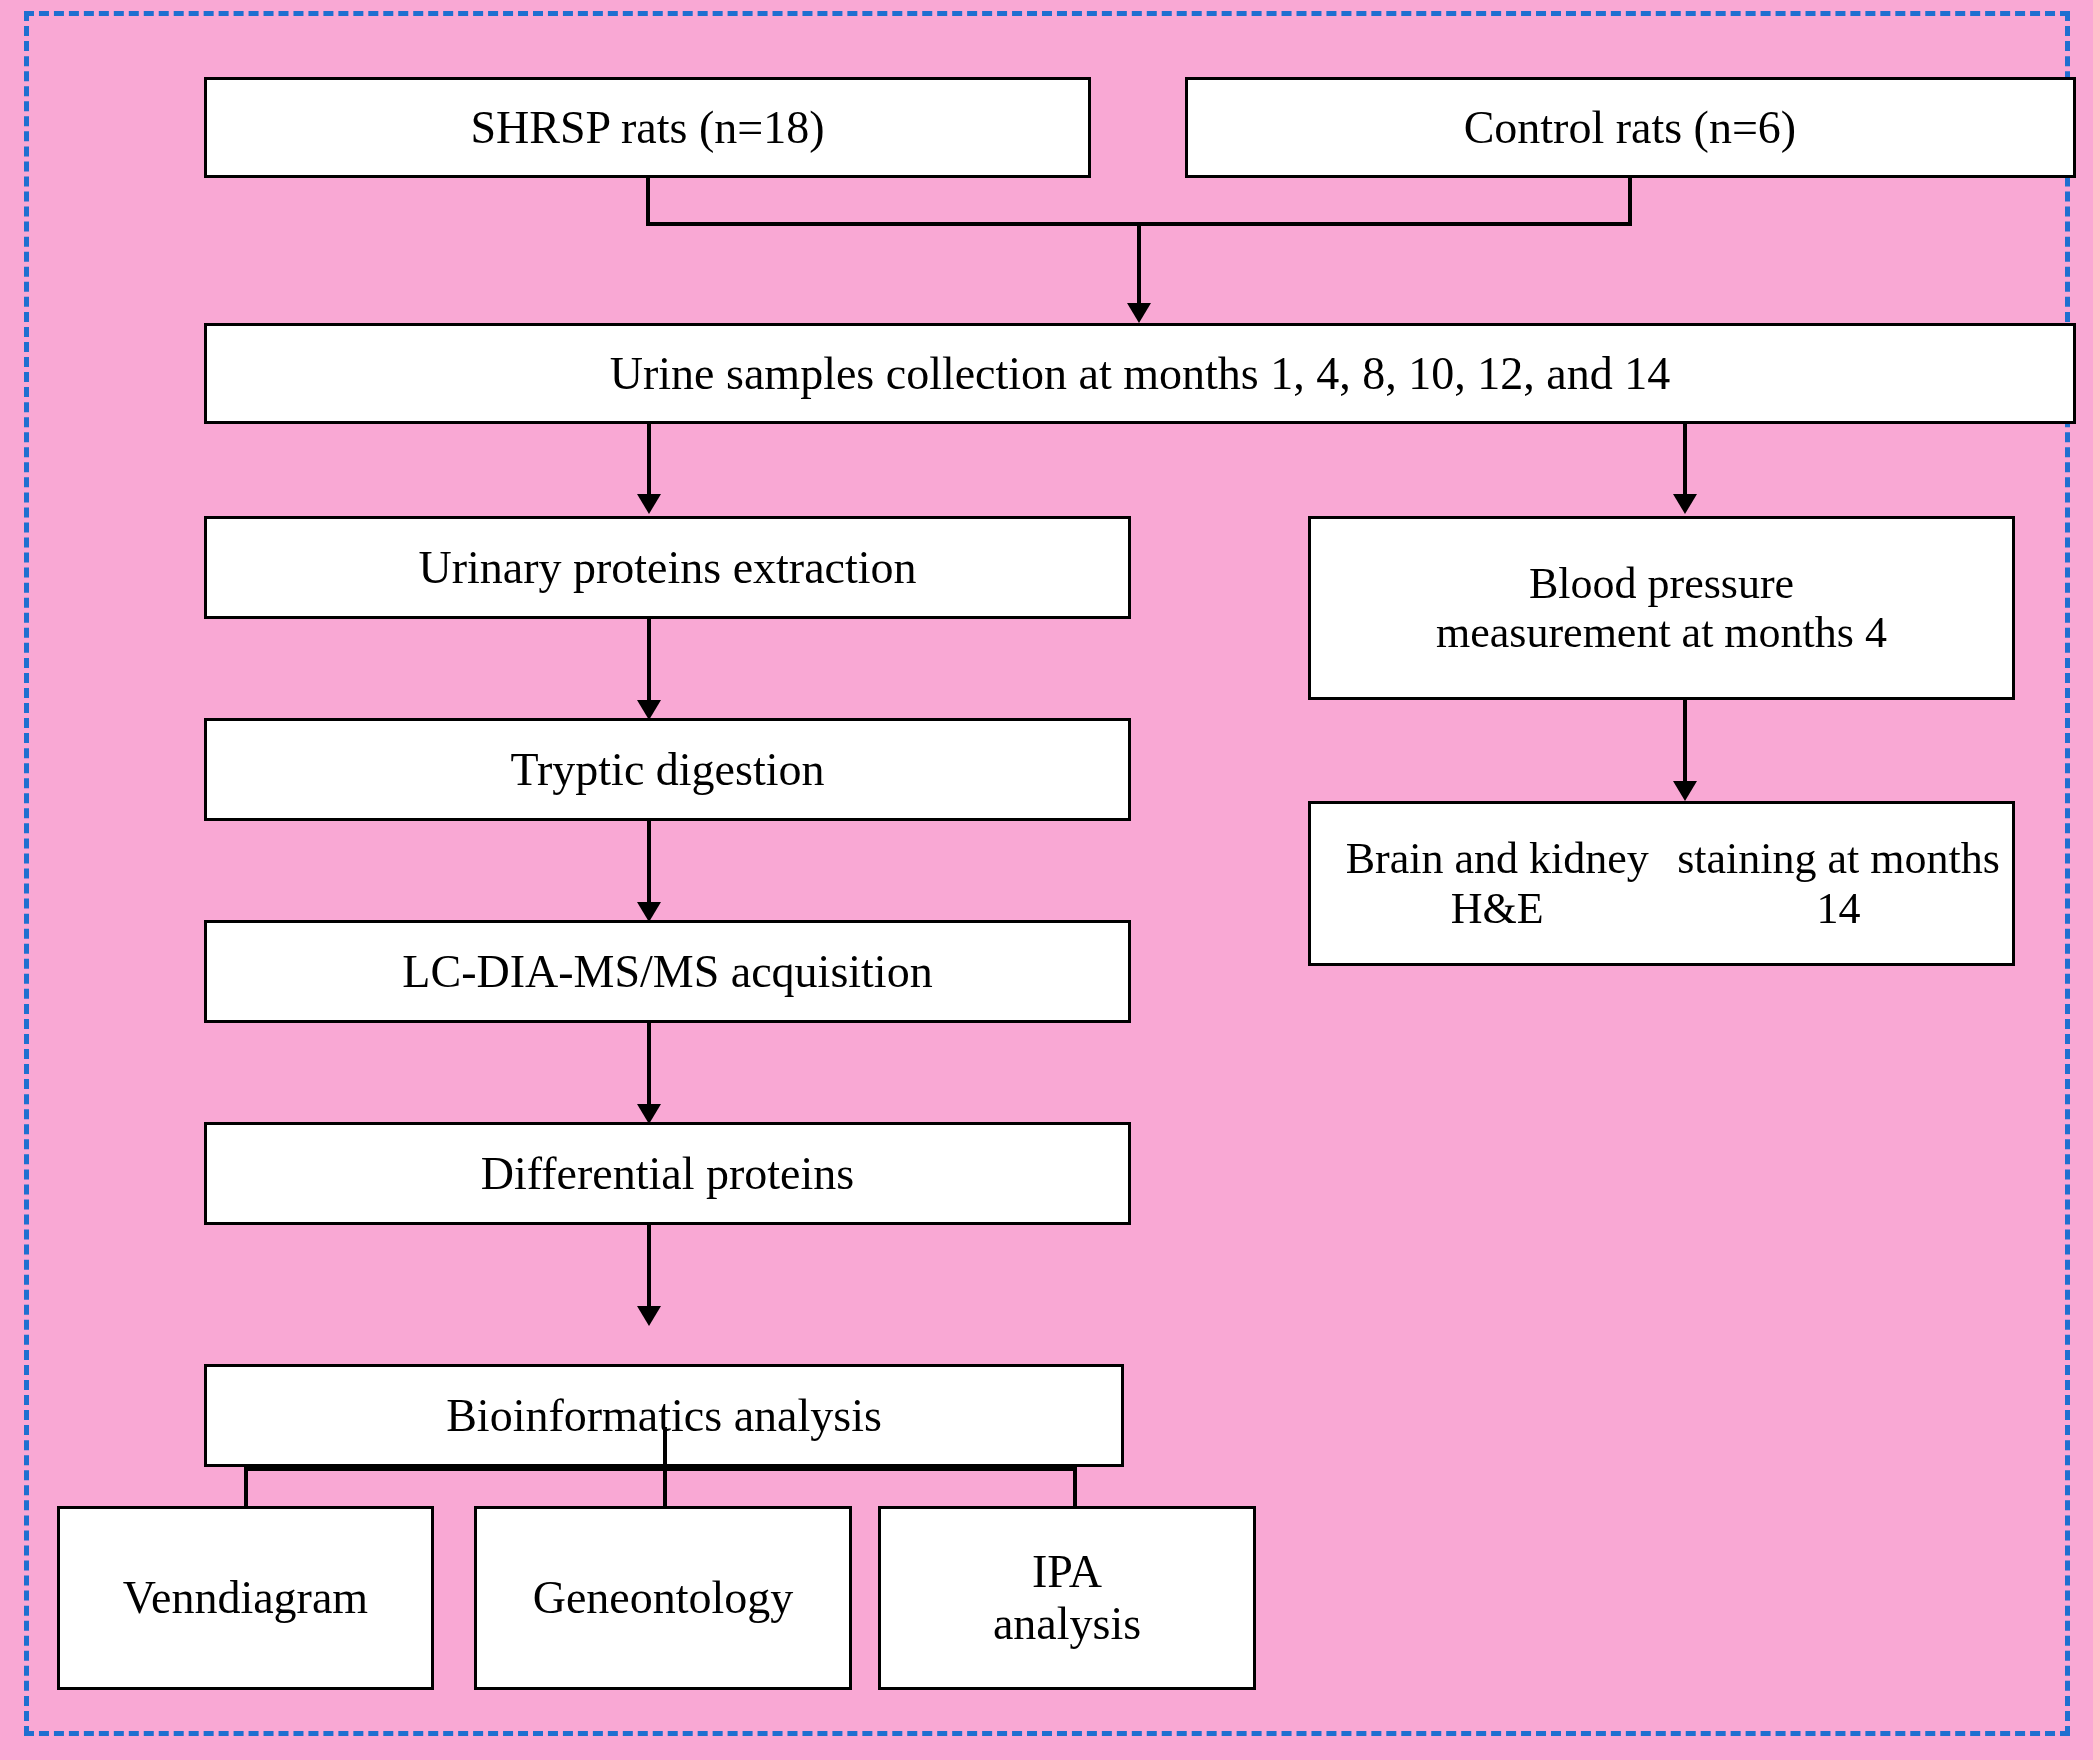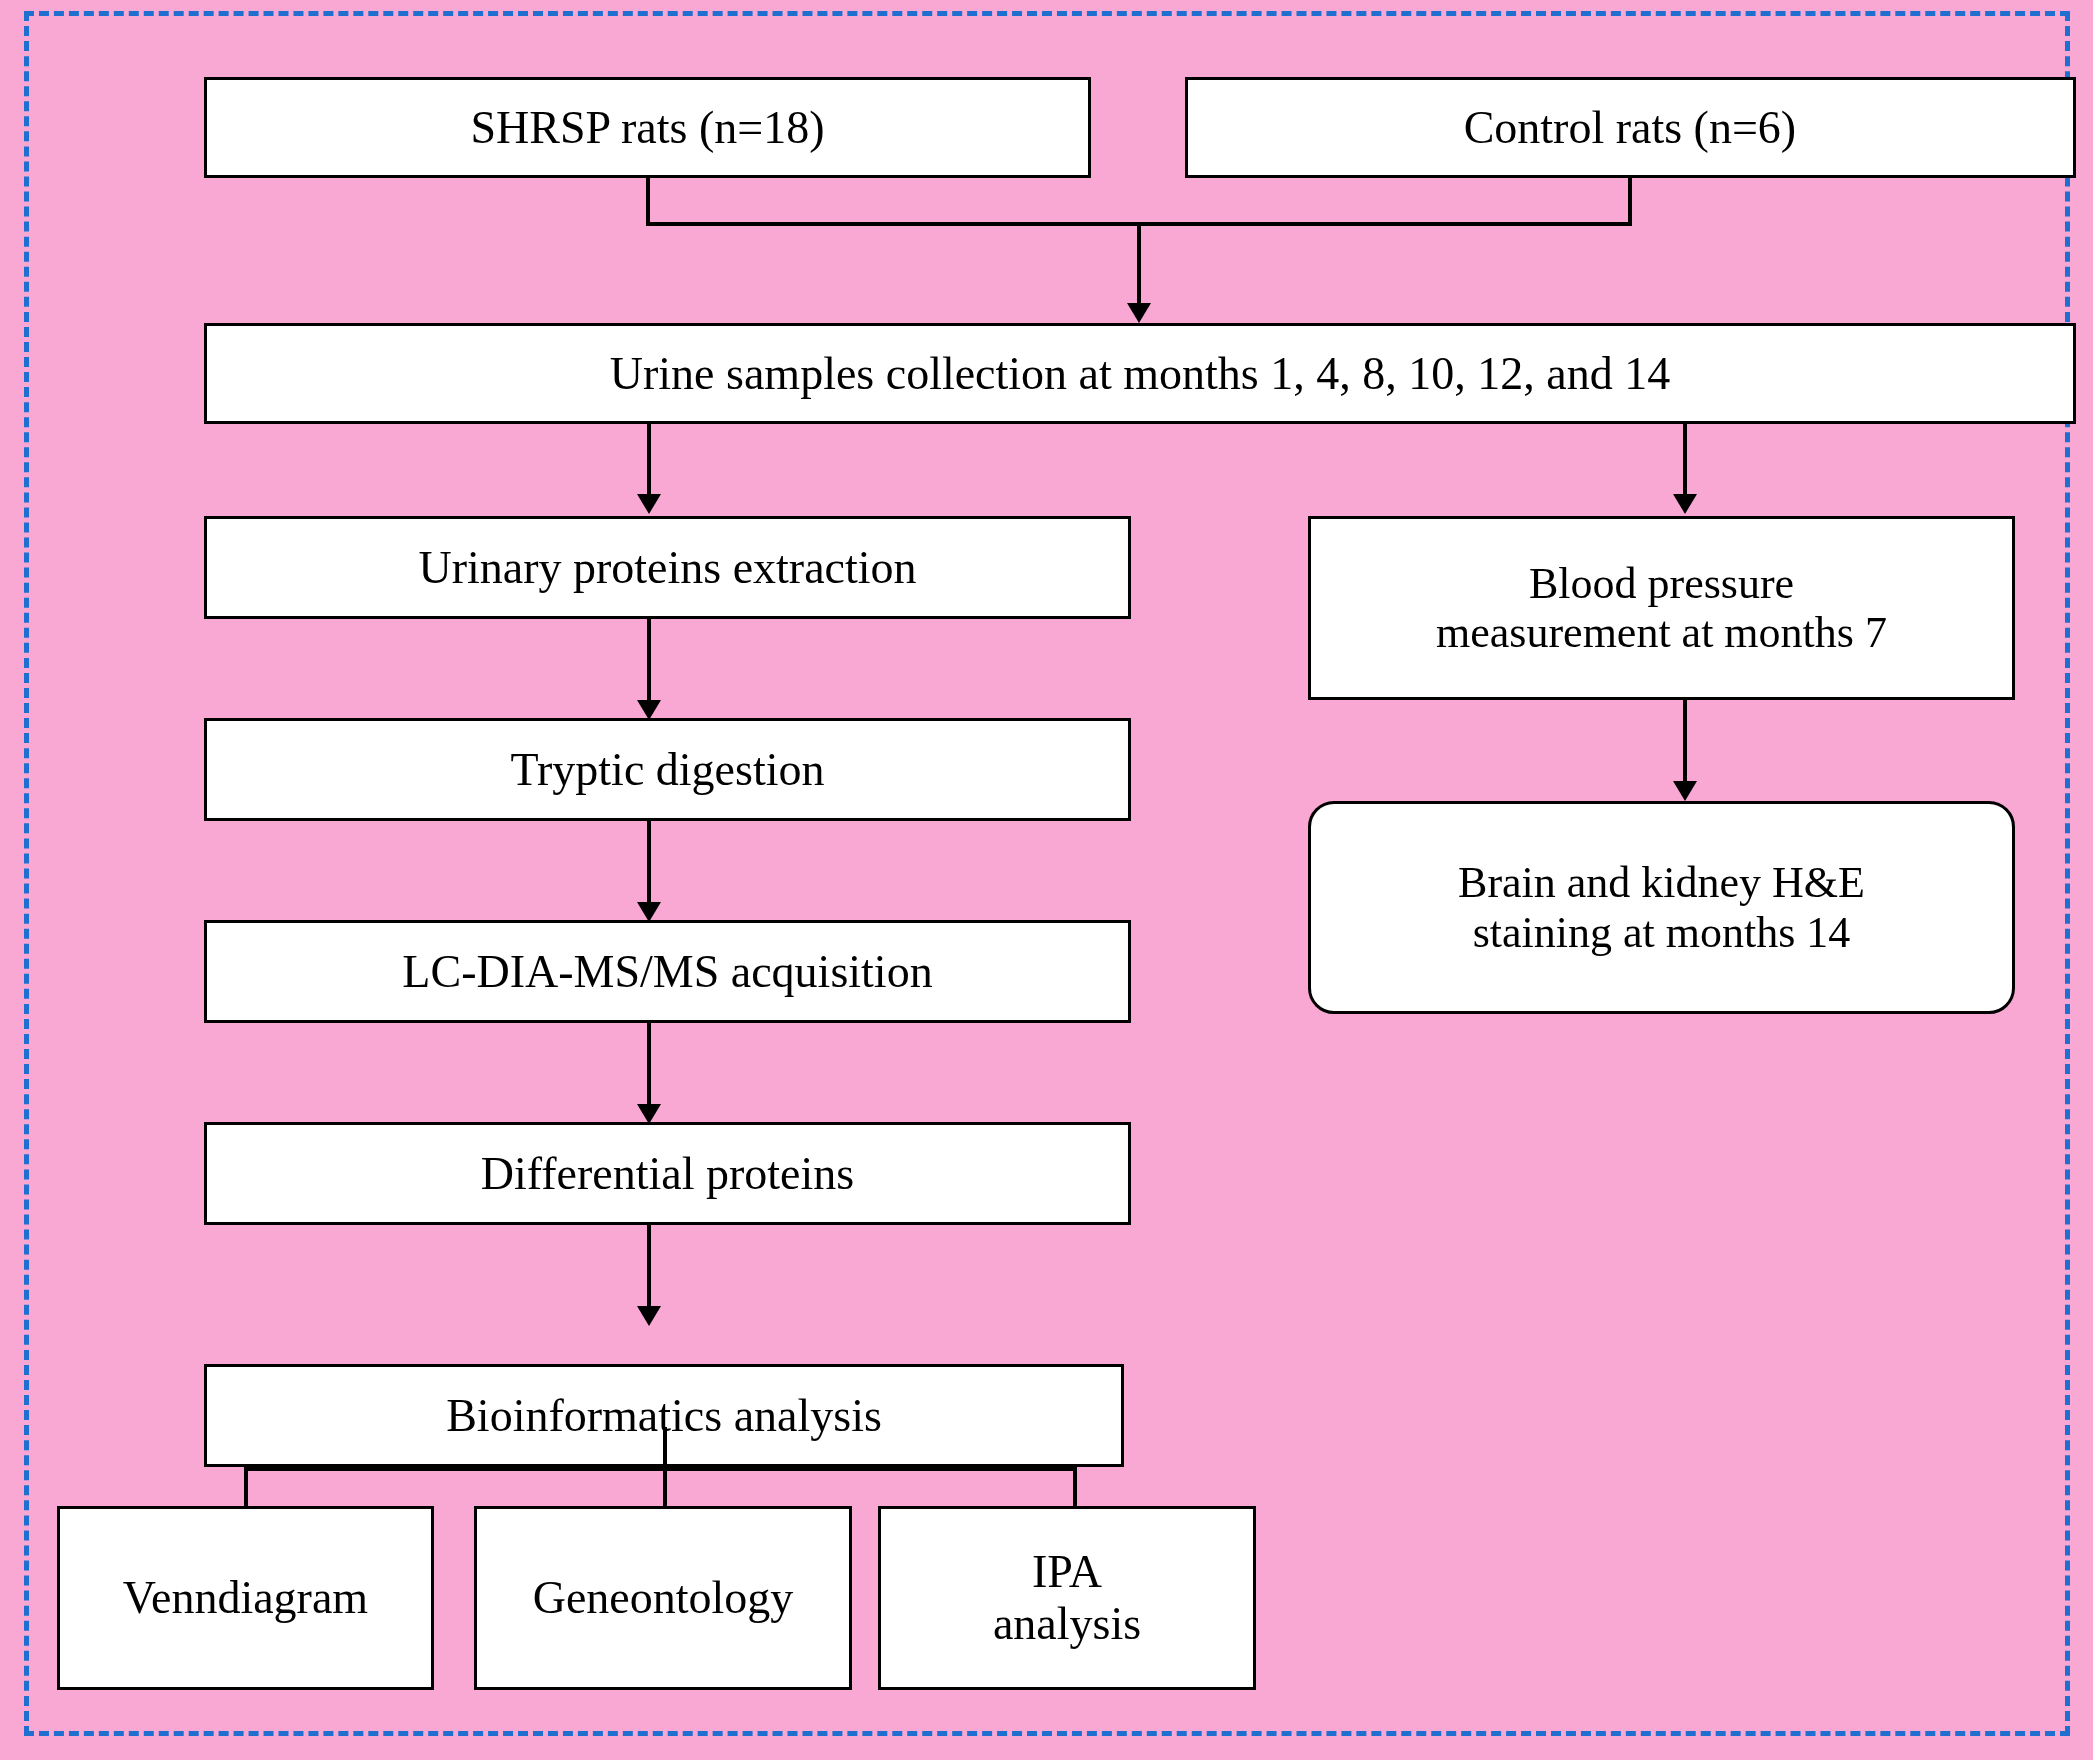--- a/index.html
+++ b/index.html
@@ -138,25 +138,25 @@
     <span>ontology</span>
   </div>
 
   <div class="node f48" style="left:878px; top:1506px; width:378px; height:184px; flex-direction:column;">
     <span>IPA</span>
     <span>analysis</span>
   </div>
 
   <div class="node f46" style="left:1308px; top:516px; width:707px; height:184px; flex-direction:column;">
     <span>Blood pressure</span>
-    <span>measurement at months 7</span>
+    <span>measurement at months 4</span>
   </div>
 
   <div class="connector v-line" style="left:1683px; top:700px; height:92px;"></div>
   <div class="arrowhead" style="left:1673px; top:781px;"></div>
 
-  <div class="node f46" style="left:1308px; top:801px; width:707px; height:213px; flex-direction:column;border-radius:26px;">
+  <div class="node f46" style="left:1308px; top:801px; width:707px; height:165px; flex-direction:row;">
     <span>Brain and kidney H&amp;E</span>
     <span>staining at months 14</span>
   </div>
 
 </div>
 
 
 </body></html>

